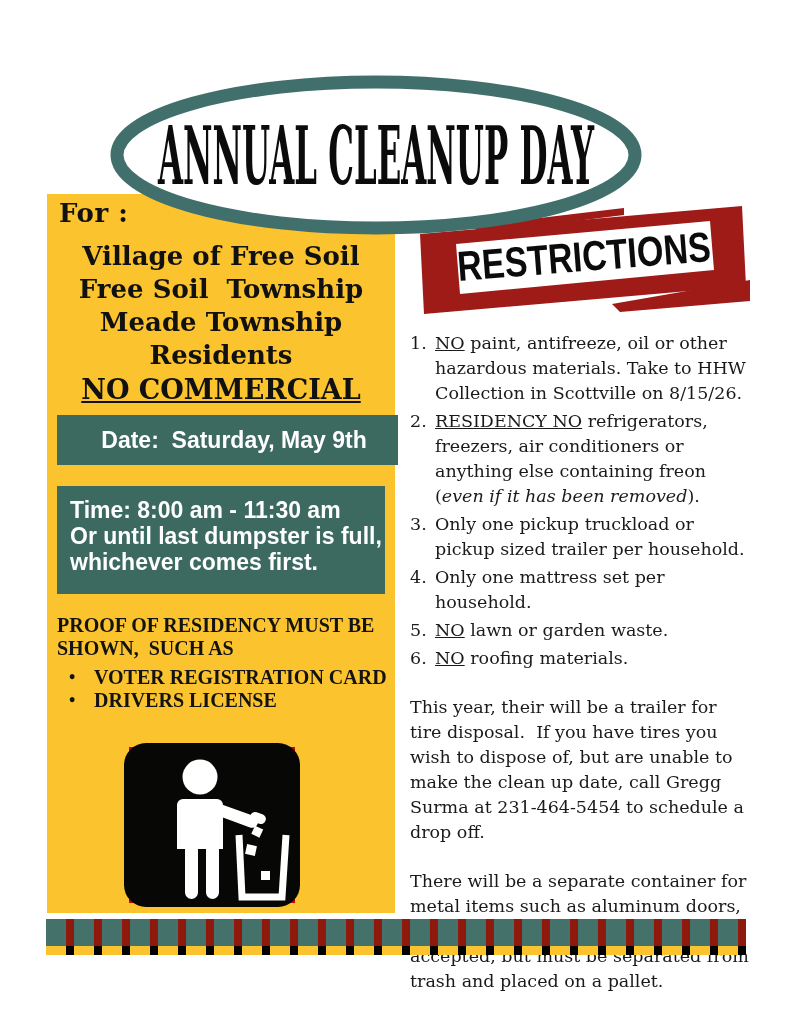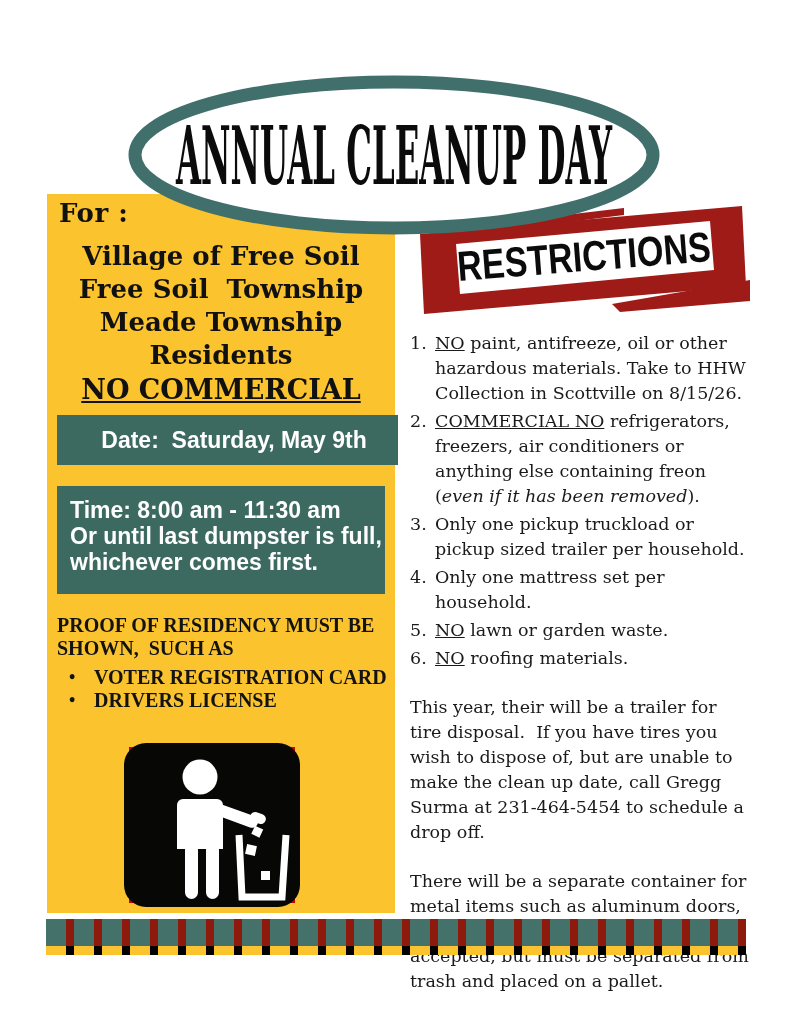--- a/index.html
+++ b/index.html
@@ -1,20 +1,20 @@
 <!DOCTYPE html>
 <html><head>
 <meta charset="utf-8">
 <style>
   html,body{margin:0;padding:0;background:#ffffff;}
   #page{position:relative;width:791px;height:1024px;background:#ffffff;overflow:hidden;
         font-family:"DejaVu Serif",serif;}
 
   
-  .oval-badge{position:absolute;left:126px;top:74px;width:536px;height:162px;z-index:6;text-align:center;}
+  .oval-badge{position:absolute;left:108px;top:74px;width:536px;height:162px;z-index:6;text-align:center;}
 
   
   .yellow-panel{position:absolute;left:47px;top:194px;width:348px;height:719px;
                 background:#FBC32D;z-index:1;}
   .for-label{position:absolute;left:12px;top:4px;font-size:26px;font-weight:bold;color:#111;
              font-family:"DejaVu Serif",serif;letter-spacing:.5px;}
   .aud-block{position:absolute;left:0;top:46px;width:100%;text-align:center;}
   .aud-line{font-size:26px;font-weight:bold;color:#111;line-height:33px;white-space:pre-wrap;
             font-family:"DejaVu Serif",serif;}
   .no-commercial{position:absolute;left:0;top:180px;width:100%;text-align:center;
@@ -123,21 +123,21 @@
       <polygon points="200,104 338,80 338,101 208,112" fill="#9E1B17"></polygon>
       <polygon points="8,34 330,6 334,86 12,114" fill="#9E1B17"></polygon>
       <polygon points="44,44 298,21 302,70 48,94" fill="#ffffff"></polygon>
       <text x="172" y="71" text-anchor="middle" font-family="Liberation Sans, sans-serif" font-weight="bold" font-size="42" fill="#0b0b0b" textLength="254" lengthAdjust="spacingAndGlyphs" transform="rotate(-4.5 172 57)">RESTRICTIONS</text>
     </svg>
   </div>
 
   <div class="right-col">
     <div>
         <div class="r-item"><span class="r-num">1.</span><span><span class="b u">NO</span><span> paint, antifreeze, oil or other hazardous materials. Take to HHW Collection in Scottville on 8/15/26.</span></span></div>
-        <div class="r-item"><span class="r-num">2.</span><span><span class="b u">COMMERCIAL NO</span><span> refrigerators, freezers, air conditioners or anything else containing freon (</span><span class="i">even if it has been removed</span><span>).</span></span></div>
+        <div class="r-item"><span class="r-num">2.</span><span><span class="b u">RESIDENCY NO</span><span> refrigerators, freezers, air conditioners or anything else containing freon (</span><span class="i">even if it has been removed</span><span>).</span></span></div>
         <div class="r-item"><span class="r-num">3.</span><span><span>Only </span><span class="b">one pickup truckload or pickup sized trailer</span><span> per household.</span></span></div>
         <div class="r-item"><span class="r-num">4.</span><span><span>Only </span><span class="b">one mattress set</span><span> per household.</span></span></div>
         <div class="r-item"><span class="r-num">5.</span><span><span class="b u">NO</span><span> lawn or garden waste.</span></span></div>
         <div class="r-item"><span class="r-num">6.</span><span><span class="b u">NO</span><span> roofing materials.</span></span></div>
       </div>
     <div>
         <div class="para">This year, their will be a trailer for tire disposal.  If you have tires you wish to dispose of, but are unable to make the clean up date, call Gregg Surma at 231-464-5454 to schedule a drop off.</div>
         <div class="para">There will be a separate container for metal items such as aluminum doors, motors, etc. Batteries will be accepted, but must be separated from trash and placed on a pallet.</div>
       </div>
   </div>

